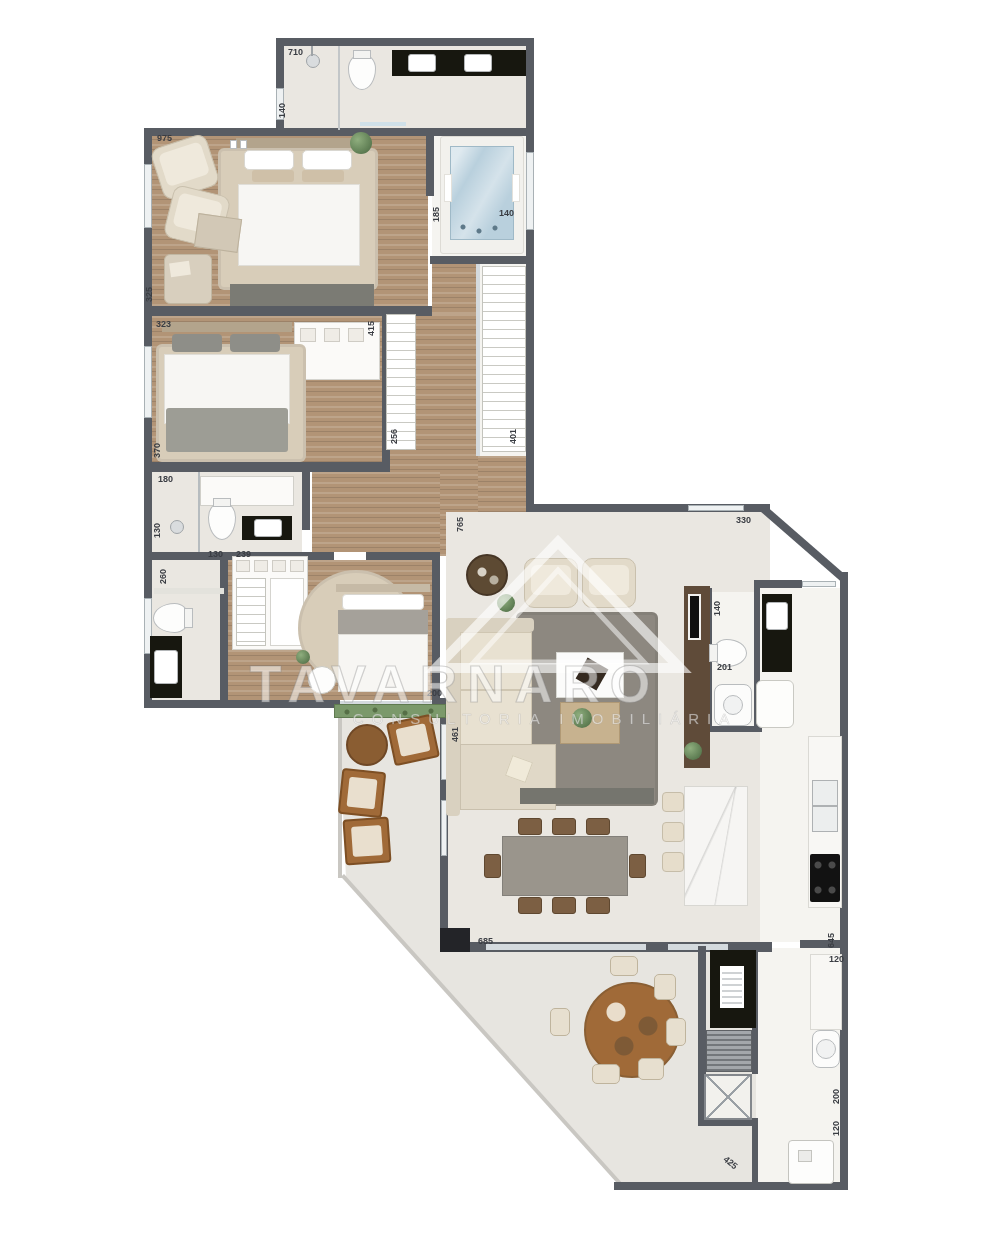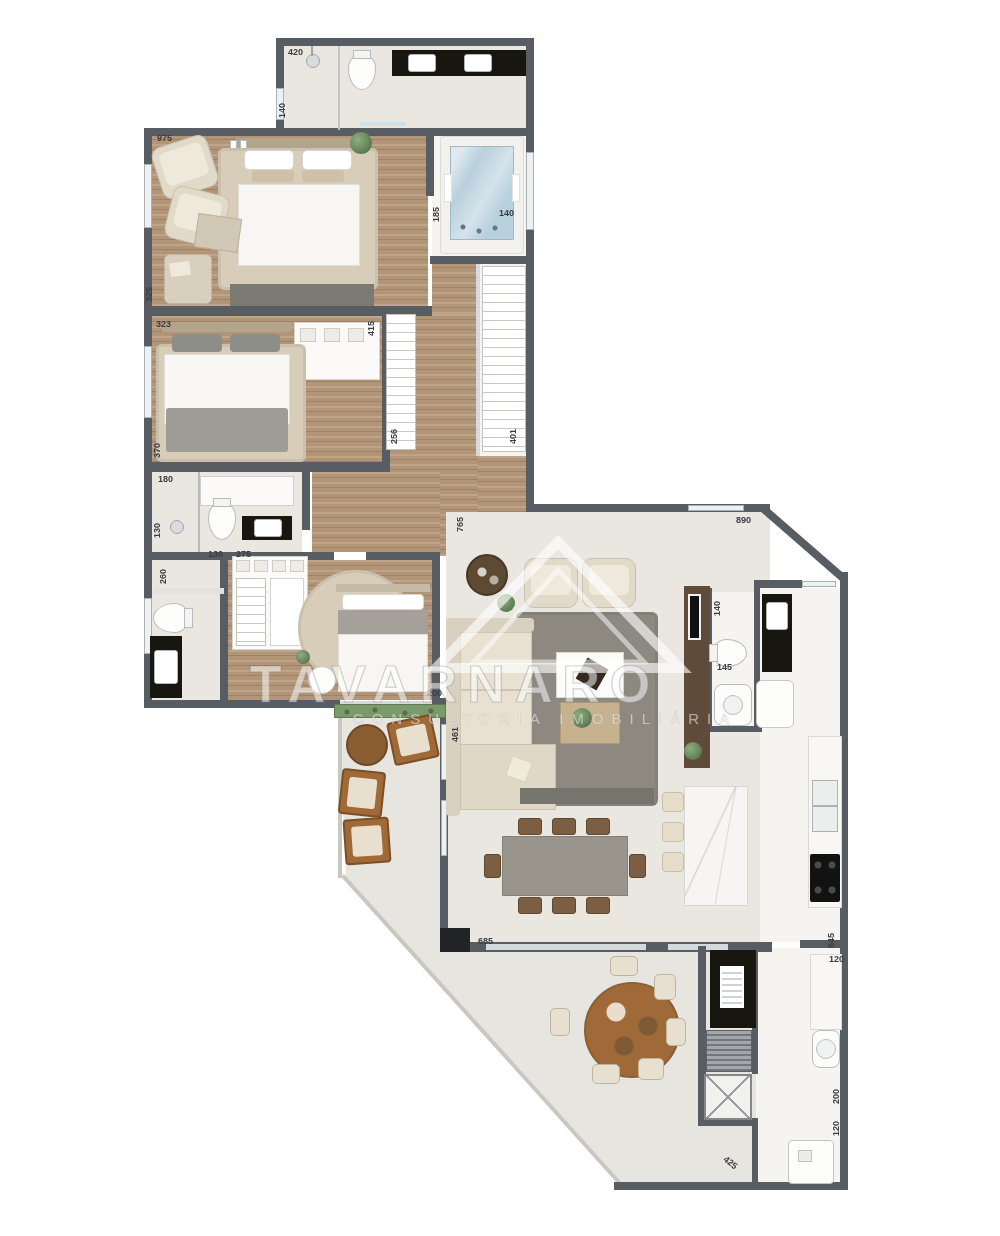--- a/index.html
+++ b/index.html
@@ -265,42 +265,42 @@
   <div class="f wchair" style="left:340px;top:770px;width:44px;height:46px;transform:rotate(6deg);"></div>
   <div class="f wchair" style="left:344px;top:818px;width:46px;height:46px;transform:rotate(-4deg);"></div>
   <div class="f" style="left:584px;top:982px;width:96px;height:96px;border-radius:50%;background:var(--twood);border:2px solid #8a5f34;background-image:radial-gradient(circle at 30px 28px,#e9ddcb 9px,rgba(0,0,0,0) 10px),radial-gradient(circle at 62px 42px,#7e5a36 9px,rgba(0,0,0,0) 10px),radial-gradient(circle at 38px 62px,#7e5a36 9px,rgba(0,0,0,0) 10px);"></div>
   <div class="f tchair" style="left:610px;top:956px;width:28px;height:20px;"></div>
   <div class="f tchair" style="left:654px;top:974px;width:22px;height:26px;"></div>
   <div class="f tchair" style="left:666px;top:1018px;width:20px;height:28px;"></div>
   <div class="f tchair" style="left:638px;top:1058px;width:26px;height:22px;"></div>
   <div class="f tchair" style="left:592px;top:1064px;width:28px;height:20px;"></div>
   <div class="f tchair" style="left:550px;top:1008px;width:20px;height:28px;"></div>
 
-  <span class="lbl" style="left:288px;top:47px;">420</span>
+  <span class="lbl" style="left:288px;top:47px;">710</span>
   <span class="lbl v" style="left:277px;top:118px;">140</span>
   <span class="lbl" style="left:157px;top:133px;">975</span>
   <span class="lbl v" style="left:431px;top:222px;">185</span>
   <span class="lbl" style="left:499px;top:208px;">140</span>
   <span class="lbl v" style="left:144px;top:302px;">325</span>
   <span class="lbl" style="left:156px;top:319px;">323</span>
   <span class="lbl v" style="left:366px;top:336px;">415</span>
   <span class="lbl v" style="left:389px;top:444px;">256</span>
   <span class="lbl v" style="left:508px;top:444px;">401</span>
   <span class="lbl v" style="left:152px;top:458px;">370</span>
   <span class="lbl" style="left:158px;top:474px;">180</span>
   <span class="lbl v" style="left:152px;top:538px;">130</span>
   <span class="lbl v" style="left:158px;top:584px;">260</span>
   <span class="lbl" style="left:208px;top:549px;">130</span>
-  <span class="lbl" style="left:236px;top:549px;">275</span>
+  <span class="lbl" style="left:236px;top:549px;">239</span>
   <span class="lbl" style="left:427px;top:688px;">200</span>
   <span class="lbl v" style="left:450px;top:742px;">461</span>
   <span class="lbl v" style="left:455px;top:532px;">765</span>
-  <span class="lbl" style="left:736px;top:515px;">890</span>
+  <span class="lbl" style="left:736px;top:515px;">330</span>
   <span class="lbl v" style="left:712px;top:616px;">140</span>
-  <span class="lbl" style="left:717px;top:662px;">145</span>
+  <span class="lbl" style="left:717px;top:662px;">201</span>
   <span class="lbl" style="left:478px;top:936px;">685</span>
   <span class="lbl v" style="left:826px;top:948px;">645</span>
   <span class="lbl" style="left:829px;top:954px;">120</span>
   <span class="lbl v" style="left:831px;top:1104px;">200</span>
   <span class="lbl v" style="left:831px;top:1136px;">120</span>
   <span class="lbl r40" style="left:728px;top:1154px;">425</span>
 
   <svg class="a" style="left:0;top:0;pointer-events:none;" width="1000" height="1236" viewBox="0 0 1000 1236">
     <polygon points="558,542 436,668 680,668" fill="none" stroke="rgba(255,255,255,0.62)" stroke-width="10"></polygon>
     <polygon points="558,570 474,662 644,662" fill="none" stroke="rgba(255,255,255,0.5)" stroke-width="5"></polygon>

